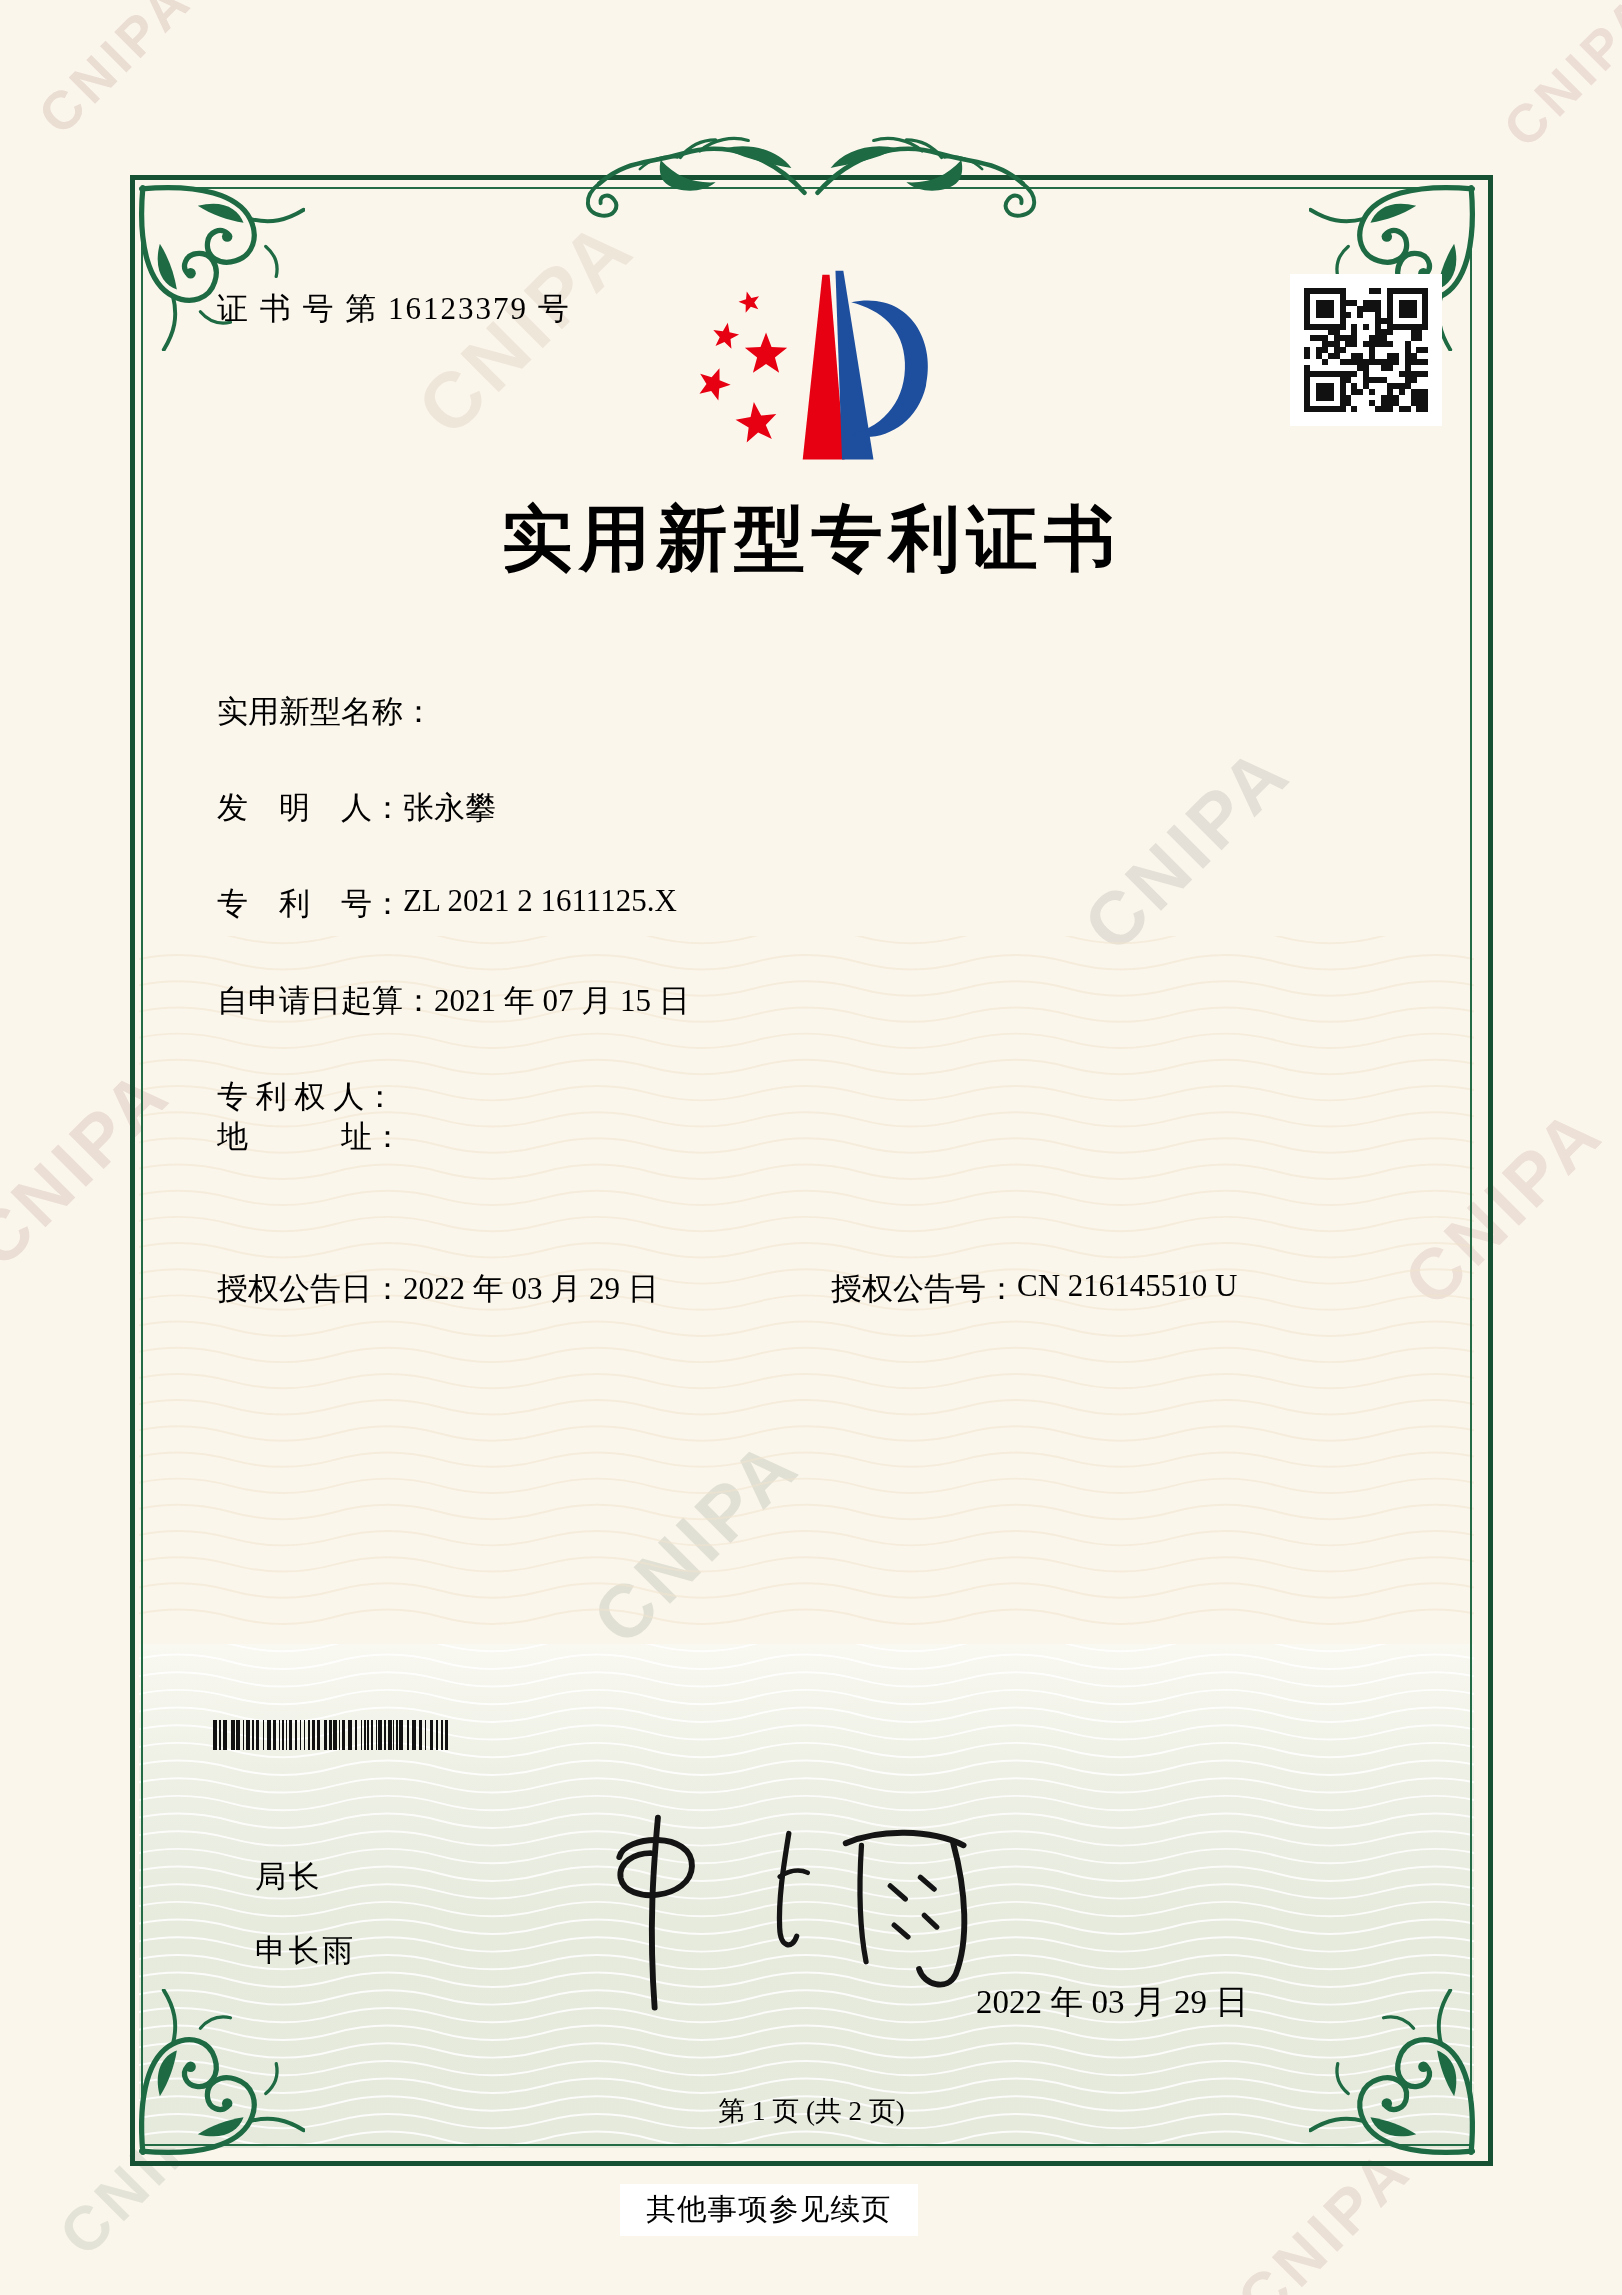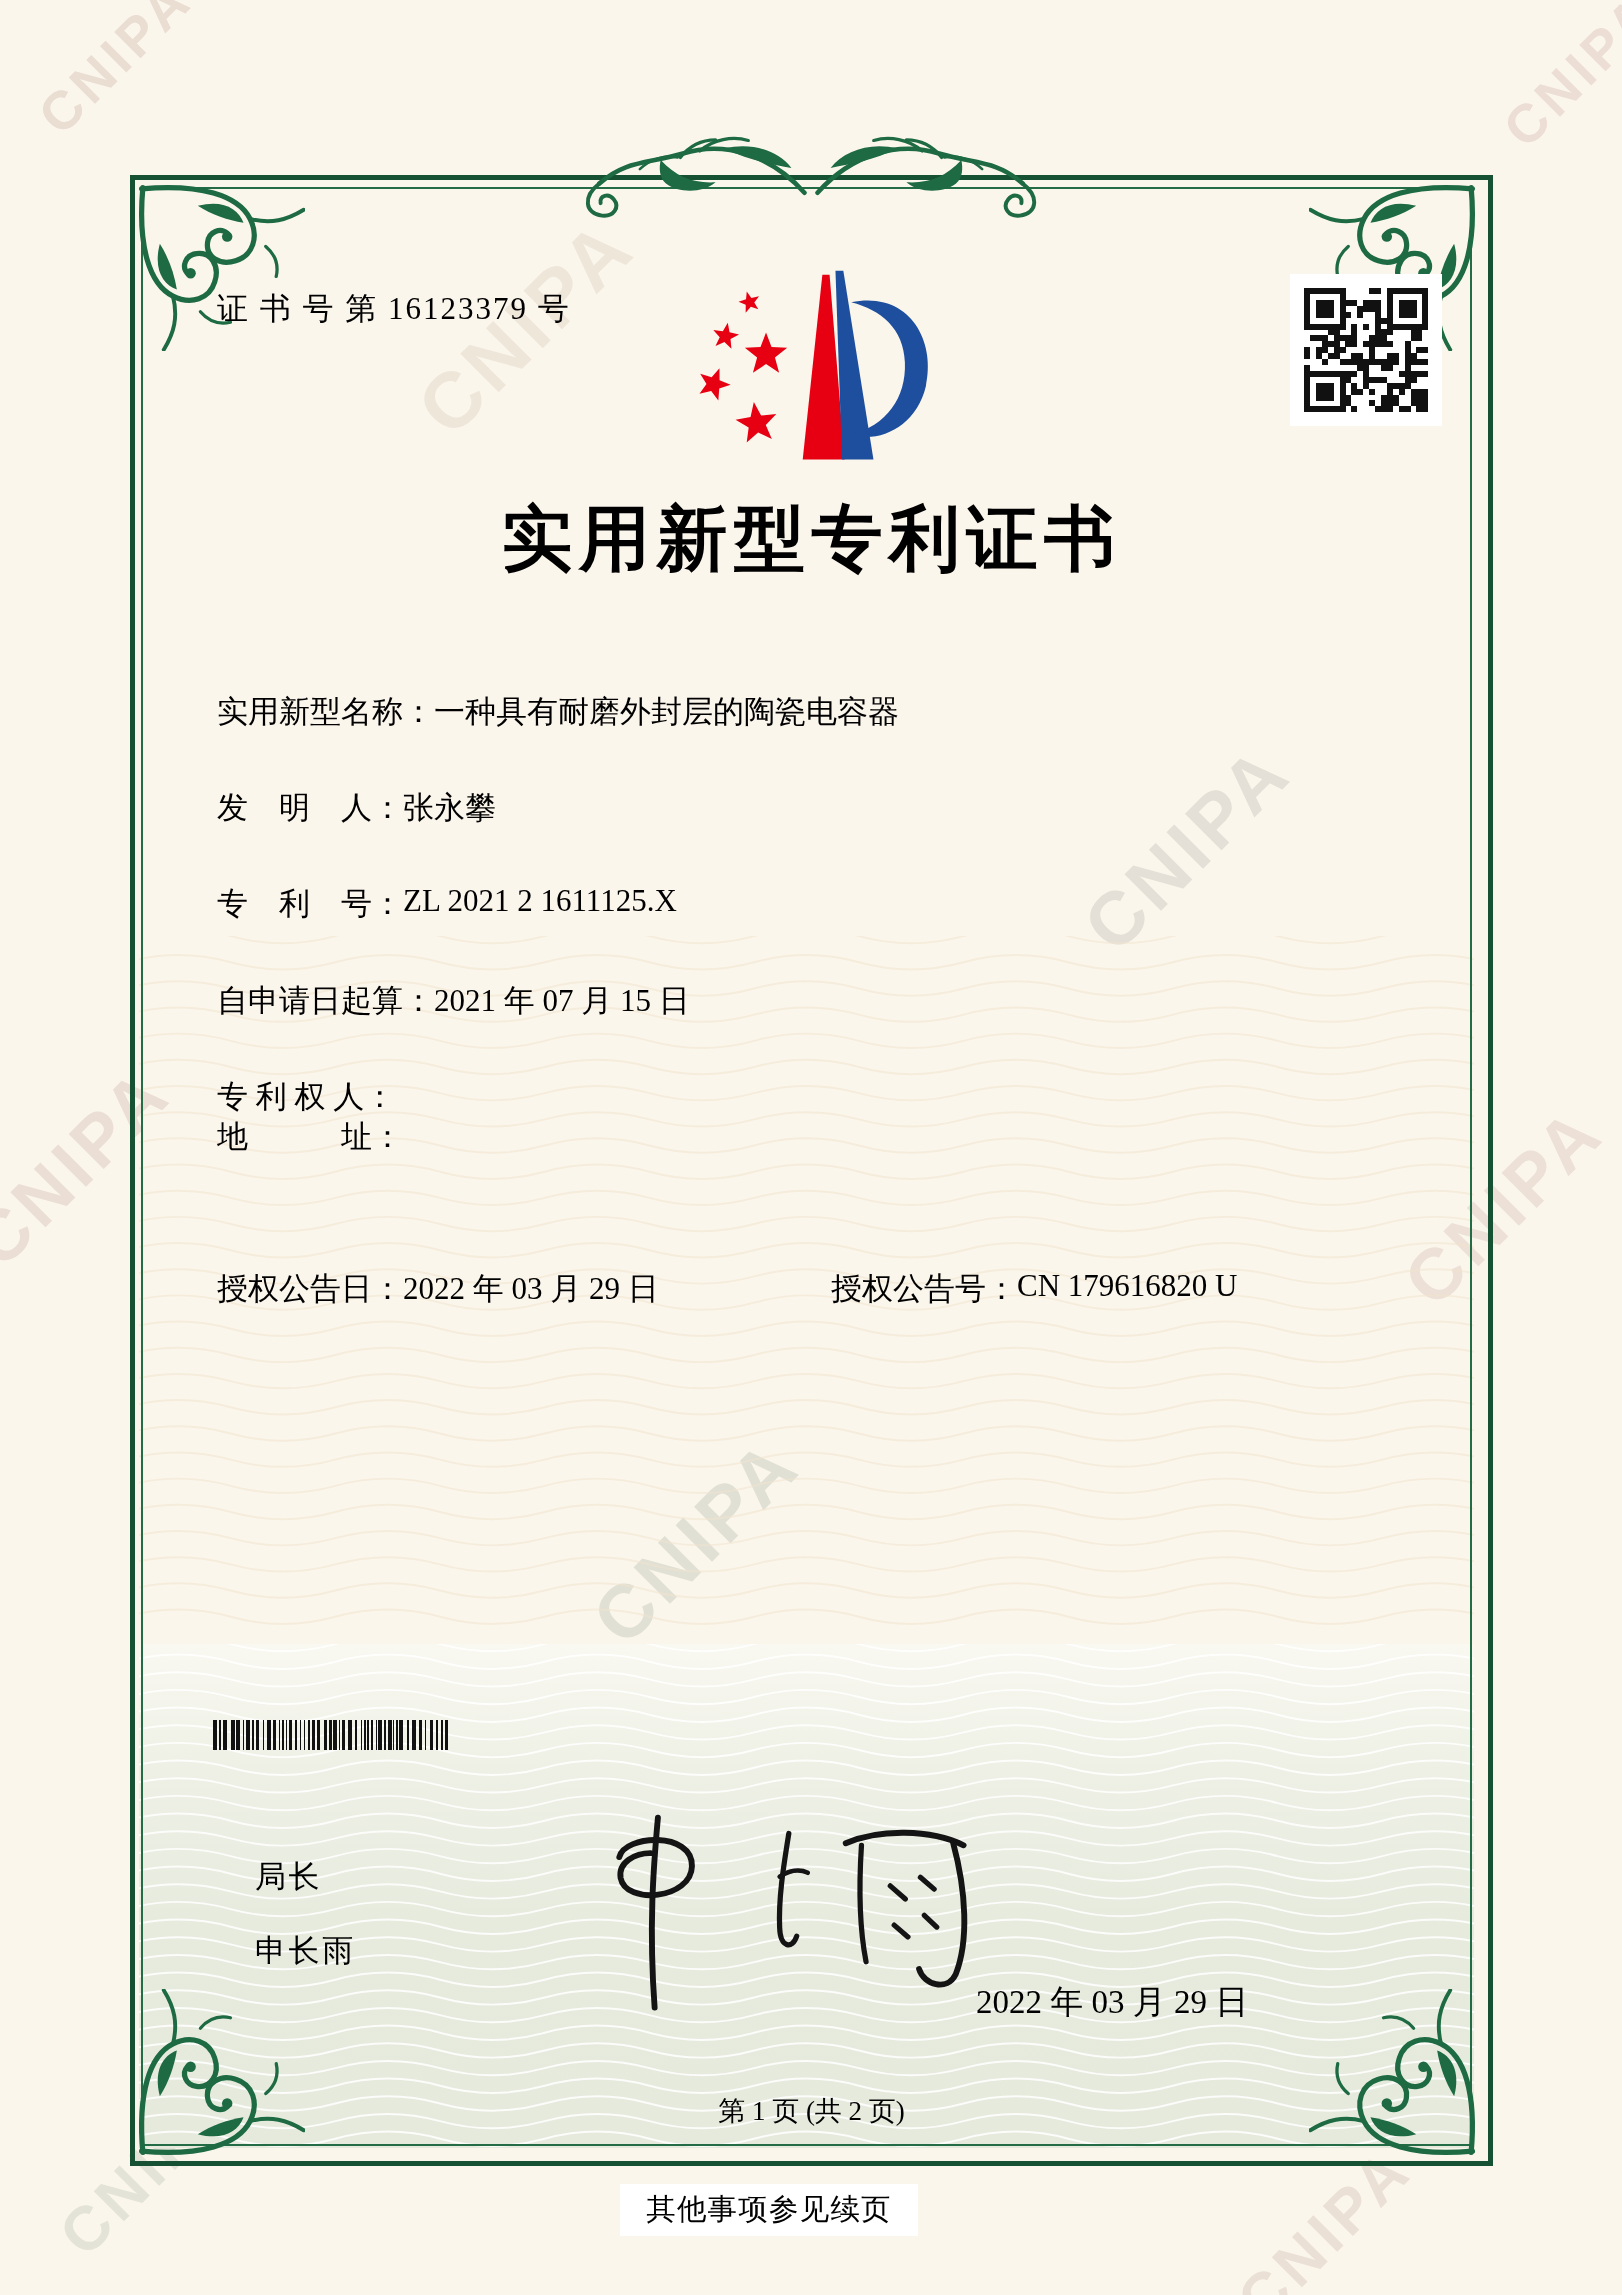--- a/index.html
+++ b/index.html
@@ -432,42 +432,42 @@
       <div style="left: 95px; top: 118px; width: 6.5px; height: 6.5px;"></div>
       <div style="left: 101px; top: 118px; width: 6.5px; height: 6.5px;"></div>
       <div style="left: 112px; top: 118px; width: 6.5px; height: 6.5px;"></div>
       <div style="left: 118px; top: 118px; width: 6.5px; height: 6.5px;"></div>
     </div>
   </div>
 
 <div class="title">实用新型专利证书</div>
 
 <div class="field-row" style="top:691px">
-  <span class="lab">实用新型名称：</span><span class="val">一种具有耐磨外封层的陶瓷电容器</span>
+  <span class="lab">实用新型名称：</span>
 </div>
 <div class="field-row" style="top:787px">
   <span class="lab">发　明　人：</span><span class="val">张永攀</span>
 </div>
 <div class="field-row" style="top:883px">
   <span class="lab">专　利　号：</span><span class="val">ZL 2021 2 1611125.X</span>
 </div>
 <div class="field-row" style="top:980px">
   <span class="lab">自申请日起算：</span><span class="val">2021 年 07 月 15 日</span>
 </div>
 <div class="field-row" style="top:1076px">
   <span class="lab">专 利 权 人：</span>
 </div>
 <div class="field-row" style="top:1116px">
   <span class="lab">地　　　址：</span>
 </div>
 <div class="field-row" style="top:1268px">
   <span class="lab">授权公告日：</span><span class="val">2022 年 03 月 29 日</span>
 </div>
 <div class="field-row" style="top:1268px;left:831px">
-  <span class="lab">授权公告号：</span><span class="val">CN 179616820 U</span>
+  <span class="lab">授权公告号：</span><span class="val">CN 216145510 U</span>
 </div>
 
 <div class="paras">
 </div>
 
 <div class="barcode" id="barcode">
     <div style="width: 3.9px; margin-right: 2px;"></div>
     <div style="width: 2.6px; margin-right: 2px;"></div>
     <div style="width: 3.9px; margin-right: 3.3px;"></div>
     <div style="width: 3.9px; margin-right: 1.3px;"></div>

